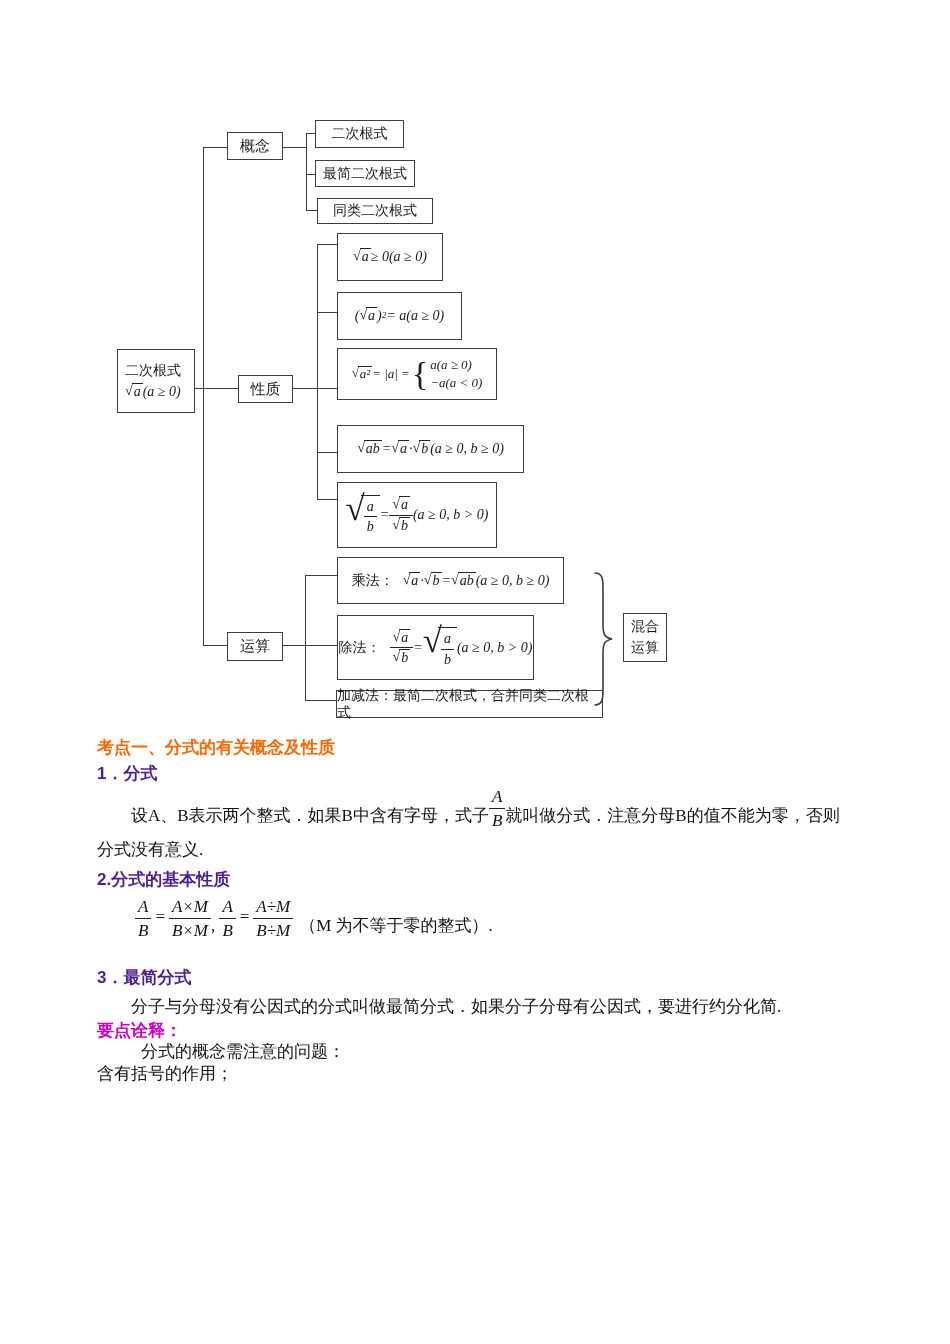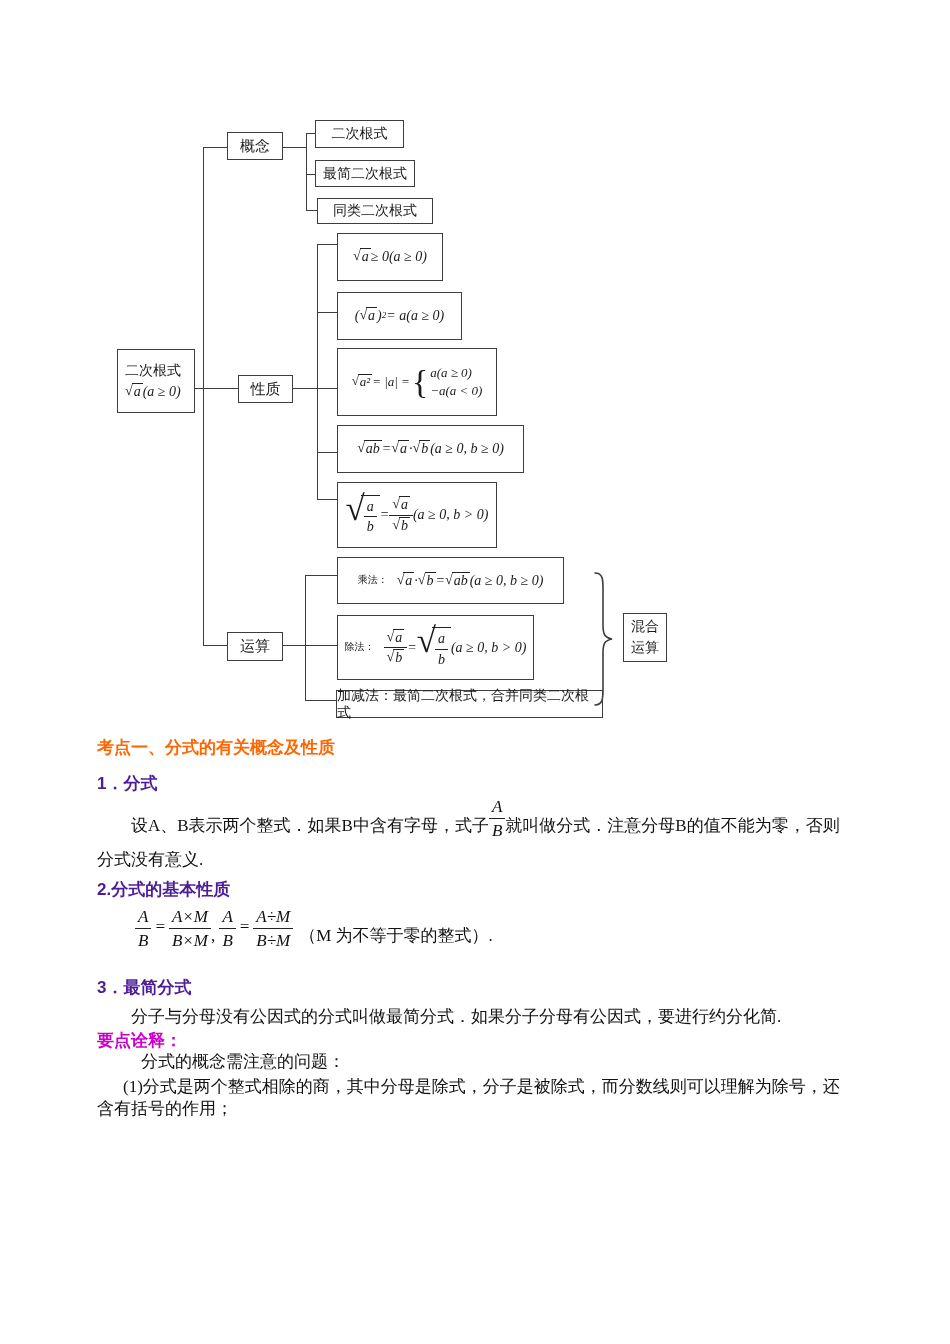--- a/index.html
+++ b/index.html
@@ -38,35 +38,35 @@
   
   .b-root{left:117px;top:349px;width:78px;height:64px;flex-direction:column;align-items:flex-start;padding-left:7px;font-size:13px;}
   .b-root .t{font-size:14px;margin-bottom:3px;}
   .b-gainian{left:227px;top:132px;width:56px;height:28px;}
   .b-c1{left:315px;top:120px;width:89px;height:28px;font-size:14px;}
   .b-c2{left:315px;top:160px;width:100px;height:27px;font-size:14px;}
   .b-c3{left:317px;top:198px;width:116px;height:26px;font-size:14px;}
   .b-xingzhi{left:238px;top:375px;width:55px;height:28px;}
   .b-p1{left:337px;top:233px;width:106px;height:48px;}
   .b-p2{left:337px;top:292px;width:125px;height:48px;}
-  .b-p3{left:337px;top:348px;width:160px;height:68px;font-size:13px;}
+  .b-p3{left:337px;top:348px;width:160px;height:52px;font-size:13px;}
   .b-p4{left:337px;top:425px;width:187px;height:48px;}
   .b-p5{left:337px;top:482px;width:160px;height:66px;}
   .b-yunsuan{left:227px;top:632px;width:56px;height:29px;}
   .b-o1{left:337px;top:557px;width:227px;height:47px;}
   .b-o2{left:337px;top:615px;width:197px;height:65px;}
   .b-o3{left:336px;top:690px;width:267px;height:28px;font-size:14px;}
   .b-mixed{left:623px;top:613px;width:44px;height:49px;flex-direction:column;font-size:14px;line-height:1.45;}
-  .op-label{font-style:normal;font-size:10px;margin-right:9px;}
+  .op-label{font-style:normal;font-size:14px;margin-right:9px;}
   .bigbrace{position:absolute;left:591px;top:571px;}
 
   
   .content{position:absolute;left:97px;top:737px;width:778px;font-size:17px;line-height:21px;color:#111;}
   .h-green{color:#007A00;font-family:"Liberation Sans",sans-serif;font-weight:bold;font-size:18px;line-height:22px;margin-bottom:4px;}
-  .h-orange{color:#FF6600;font-family:"Liberation Sans",sans-serif;font-weight:bold;font-size:17px;margin-bottom:15px;}
+  .h-orange{color:#FF6600;font-family:"Liberation Sans",sans-serif;font-weight:bold;font-size:17px;margin-bottom:5px;}
   .h-blue{color:#4c1d95;font-family:"Liberation Sans",sans-serif;font-weight:bold;font-size:17px;}
   .h-magenta{color:#CC00CC;font-family:"Liberation Sans",sans-serif;font-weight:bold;font-size:17px;margin-top:3px;}
   .para{margin:0;}
   .p1line1{margin-top:2px;padding-left:34px;}
   .p1line2{margin-top:8px;}
   .item2{margin-top:9px;}
   .f2row{margin-top:6px;padding-left:38px;font-size:17px;}
   .f2row .fr,.p1line1 .fr{vertical-align:-5px;font-family:"Liberation Serif",serif;font-style:italic;}
   .f2row .raise{position:relative;top:-9px;padding:0 3px;font-style:italic;font-family:"Liberation Serif",serif;}
   .f2row .tail{margin-left:6px;}
@@ -226,17 +226,16 @@
 
     <div class="h-blue item2">2.分式的基本性质</div>
 
     <div class="para f2row"><span class="fr"><span class="n">A</span><span class="d">B</span></span><span class="raise">=</span><span class="fr"><span class="n">A×M</span><span class="d">B×M</span></span><span>,</span> <span class="fr"><span class="n">A</span><span class="d">B</span></span><span class="raise">=</span><span class="fr"><span class="n">A÷M</span><span class="d">B÷M</span></span><span class="tail">（M 为不等于零的整式）.</span></div>
 
     <div class="h-blue item3">3．最简分式</div>
     <div class="para p3">分子与分母没有公因式的分式叫做最简分式．如果分子分母有公因式，要进行约分化简.</div>
 
     <div class="h-magenta">要点诠释：</div>
     <div class="para p4">分式的概念需注意的问题：</div>
-    <div class="para p5a">(1)分式是两个整式相除的商，其中分母是除式，分子是被除式，而分数线则可以理解为除号，还</div>
     <div class="para p5b">含有括号的作用；</div>
   </div>
 
 </div>
 
 </body></html>

